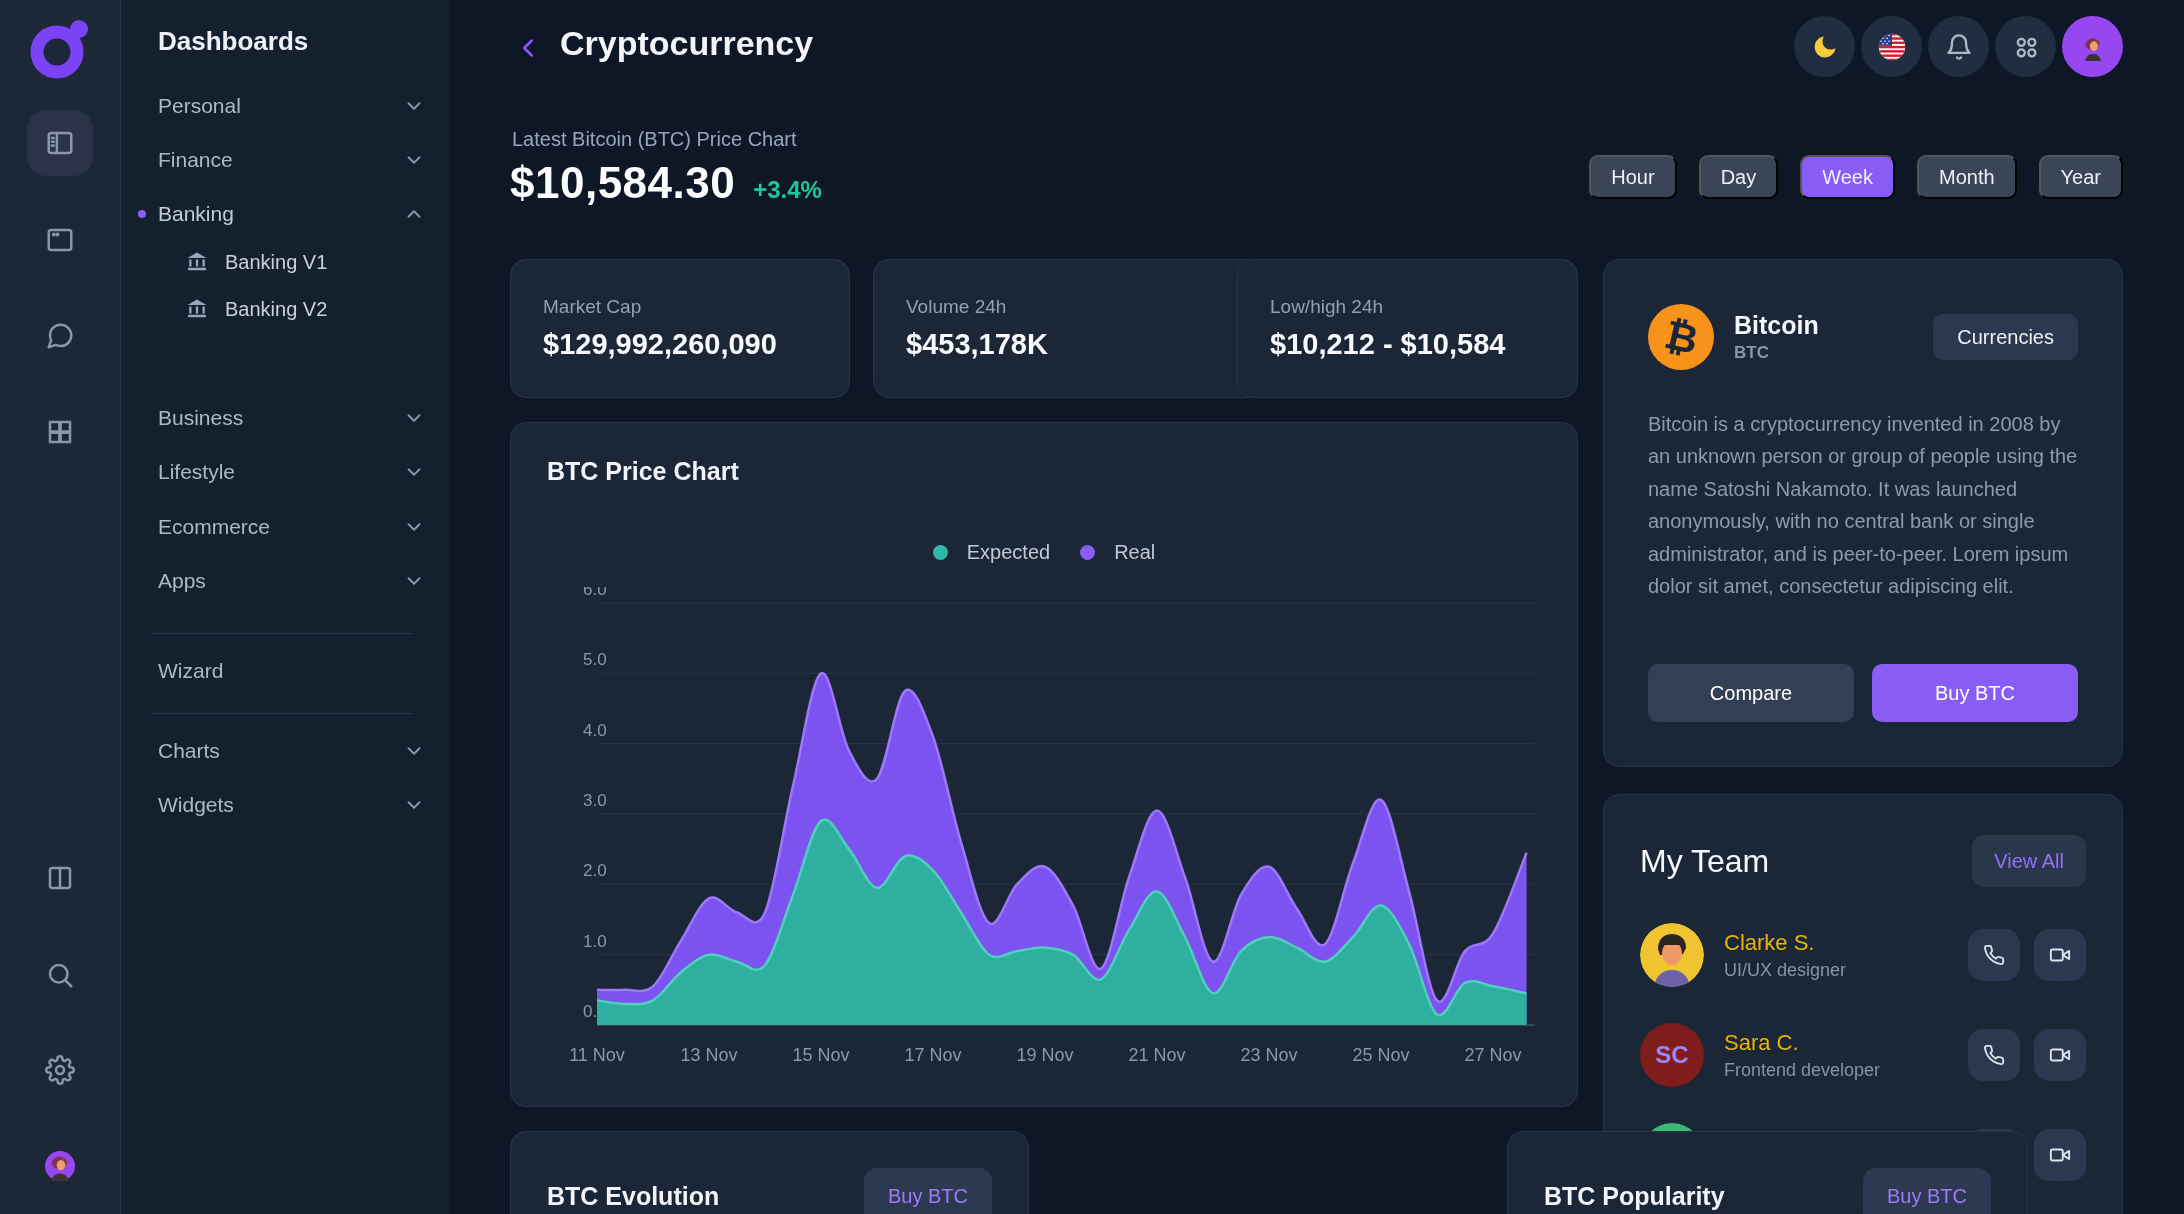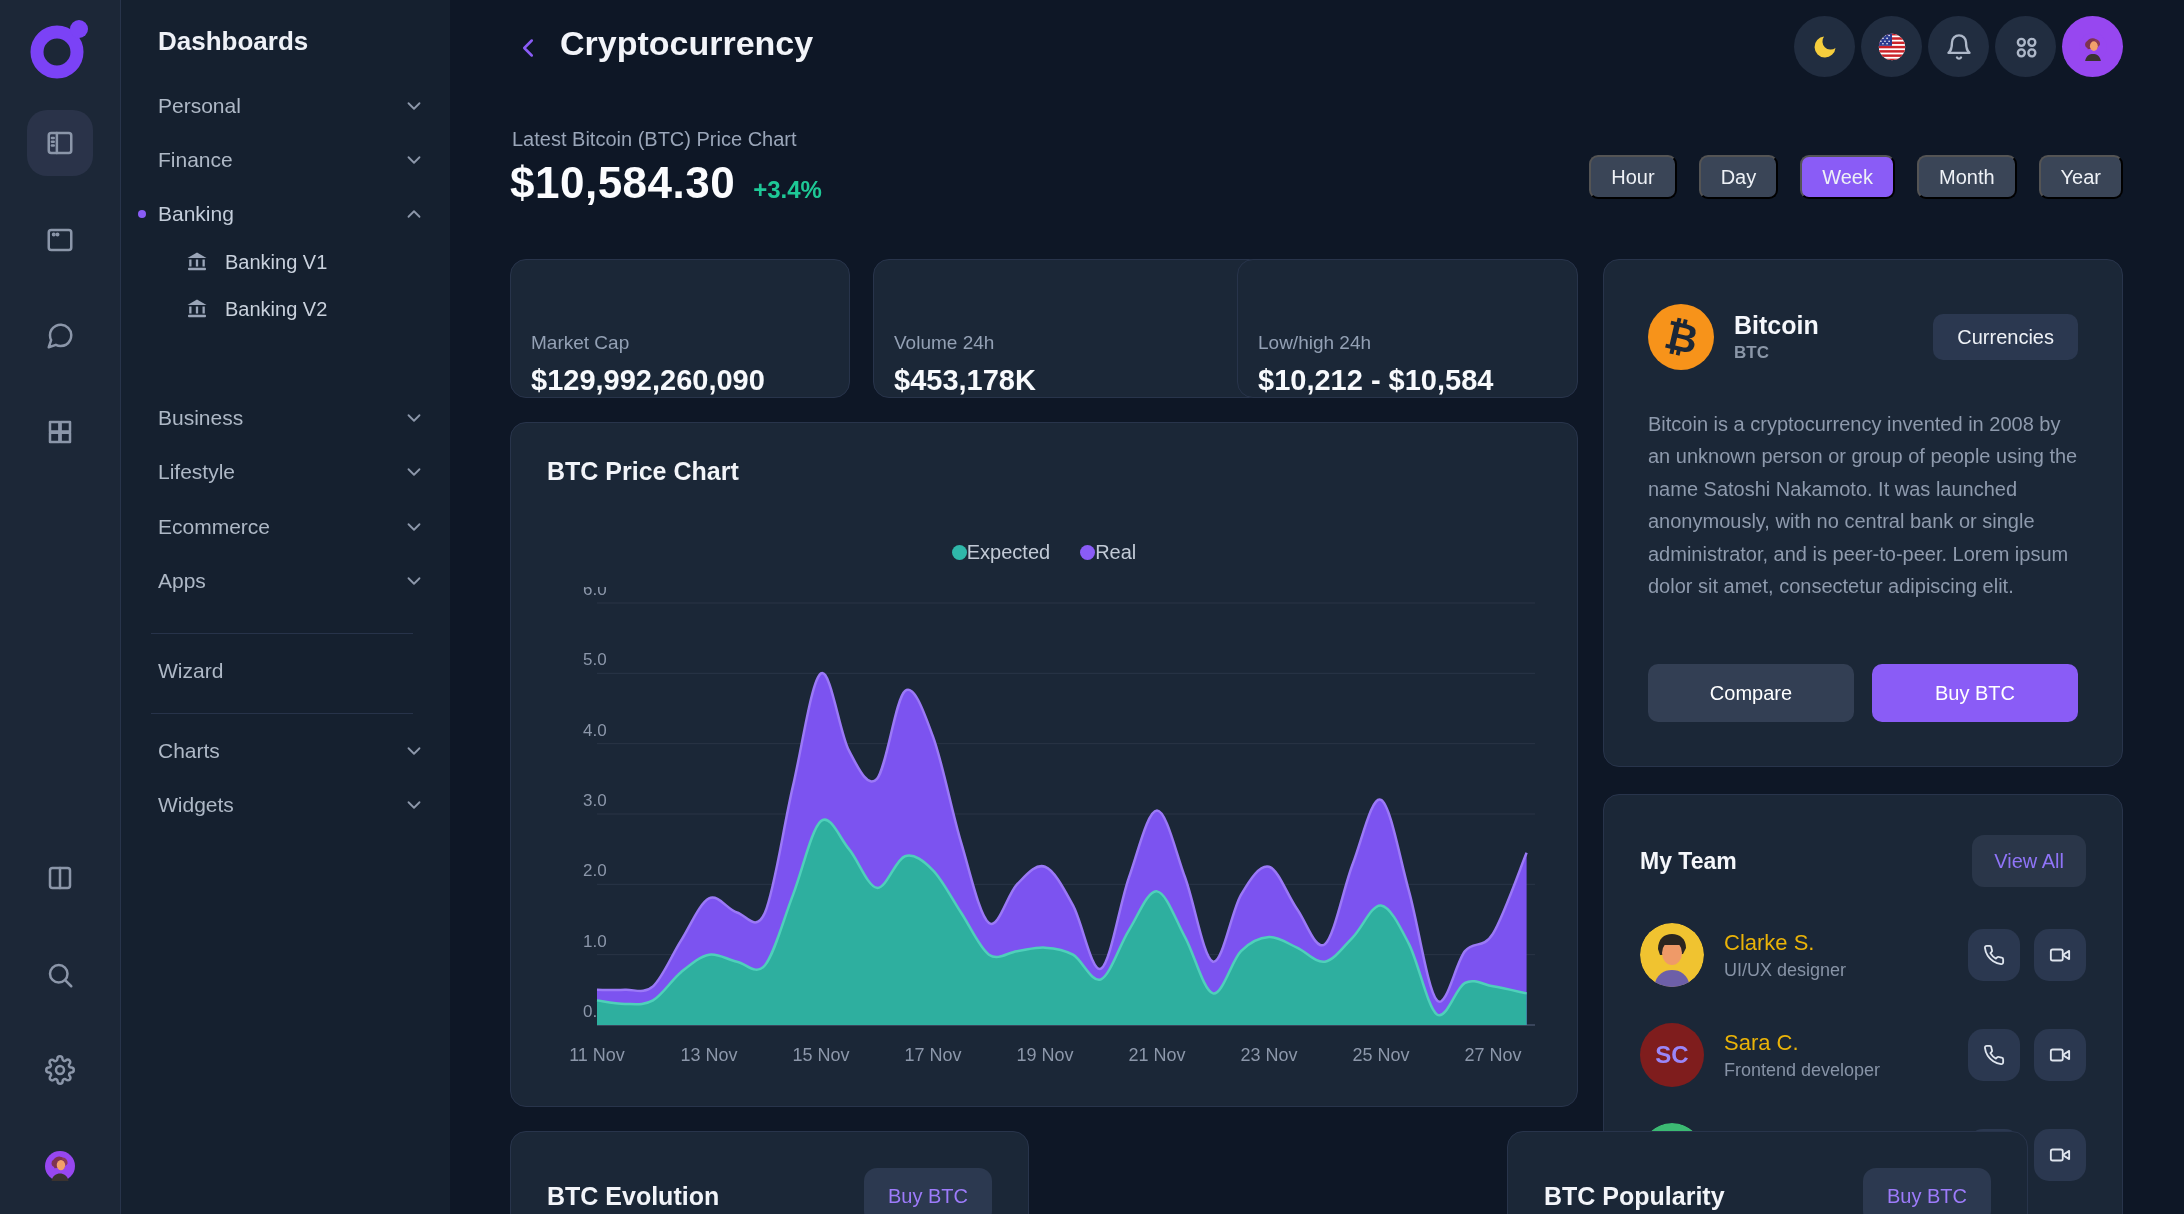--- a/index.html
+++ b/index.html
@@ -54,31 +54,31 @@
   .price-val { font-size:44px; font-weight:700; color:#fbfcfe; letter-spacing:.5px; }
   .price-chg { font-size:24px; font-weight:700; color:#1ec896; }
 
   .ranges { position:absolute; right:61px; top:155px; display:flex; gap:22px; }
   .chip { height:44px; padding:0 20px; border-radius:9px; background:#3a4557; color:#eef1f6;
           font-size:20px; display:flex; align-items:center; cursor:pointer; }
   .chip.active { background:#8a5cf6; }
 
   .card { position:absolute; background:#1b2737; border:1px solid #28344b; border-radius:16px; }
 
-  .stat { height:139px; display:flex; flex-direction:column; justify-content:flex-end; gap:10px;
-          padding-left:20px; }
+  .stat { height:139px; display:flex; flex-direction:column; justify-content:center; gap:10px;
+          padding-left:32px; }
   .stat .sl { font-size:19px; color:#93a0b4; }
   .stat .sv { font-size:29px; font-weight:700; color:#f7f9fc; }
 
   
   .chart-card { left:60px; top:422px; width:1068px; height:685px; }
   .chart-title { position:absolute; left:36px; top:34px; font-size:25px; font-weight:700; color:#f2f4f9; }
   .legend { position:absolute; top:118px; left:0; width:100%; display:flex; justify-content:center;
             gap:30px; font-size:20px; color:#c2cad6; }
-  .leg { display:flex; align-items:center; gap:0; }
+  .leg { display:flex; align-items:center; gap:19px; }
   .leg .dot { width:15px; height:15px; border-radius:50%; }
   .plot { position:absolute; left:36px; top:164px; }
 
   
   .coin-card { left:1153px; top:259px; width:520px; height:508px; padding:44px; }
   .coin-head { display:flex; align-items:center; }
   .btc-logo { width:66px; height:66px; border-radius:50%; background:#f7931a; display:flex;
               align-items:center; justify-content:center; flex:none; }
   .btc-logo span { font-size:40px; font-weight:700; color:#1b2737; transform:rotate(13deg); display:block; }
   .coin-names { margin-left:20px; flex:1; }
@@ -89,21 +89,21 @@
   .coin-desc { margin-top:38px; font-size:20px; line-height:1.62; color:#8e9aad; }
   .coin-btns { position:absolute; left:44px; right:44px; bottom:44px; display:flex; gap:18px; }
   .coin-btns button { flex:1; height:58px; border:none; border-radius:10px; font-size:20px;
                       font-family:inherit; color:#fff; cursor:pointer; }
   .compare-btn { background:#333f54; }
   .buy-btn { background:#8a5cf6; }
 
   
   .team-card { left:1153px; top:794px; width:520px; height:520px; padding:40px 36px; }
   .team-head { display:flex; align-items:center; justify-content:space-between; }
-  .team-title { font-size:23px; font-weight:700; color:#f5f7fb; }
+  .team-title { font-size:32px; font-weight:400; color:#f5f7fb; }
   .viewall-btn { height:52px; padding:0 22px; background:#2a3649; border:none; border-radius:12px;
                  color:#8f74f7; font-size:20px; font-family:inherit; cursor:pointer; }
   .member { display:flex; align-items:center; margin-top:36px; }
   .member .av { width:64px; height:64px; border-radius:50%; overflow:hidden; flex:none;
                 display:flex; align-items:center; justify-content:center; }
   .member .who { margin-left:20px; flex:1; }
   .member .nm { font-size:22px; color:#eab308; }
   .member .rl { font-size:18px; color:#8793a6; margin-top:4px; }
   .member .acts { display:flex; gap:14px; }
   .act { width:52px; height:52px; border-radius:15px; background:#2b3850; display:flex;

